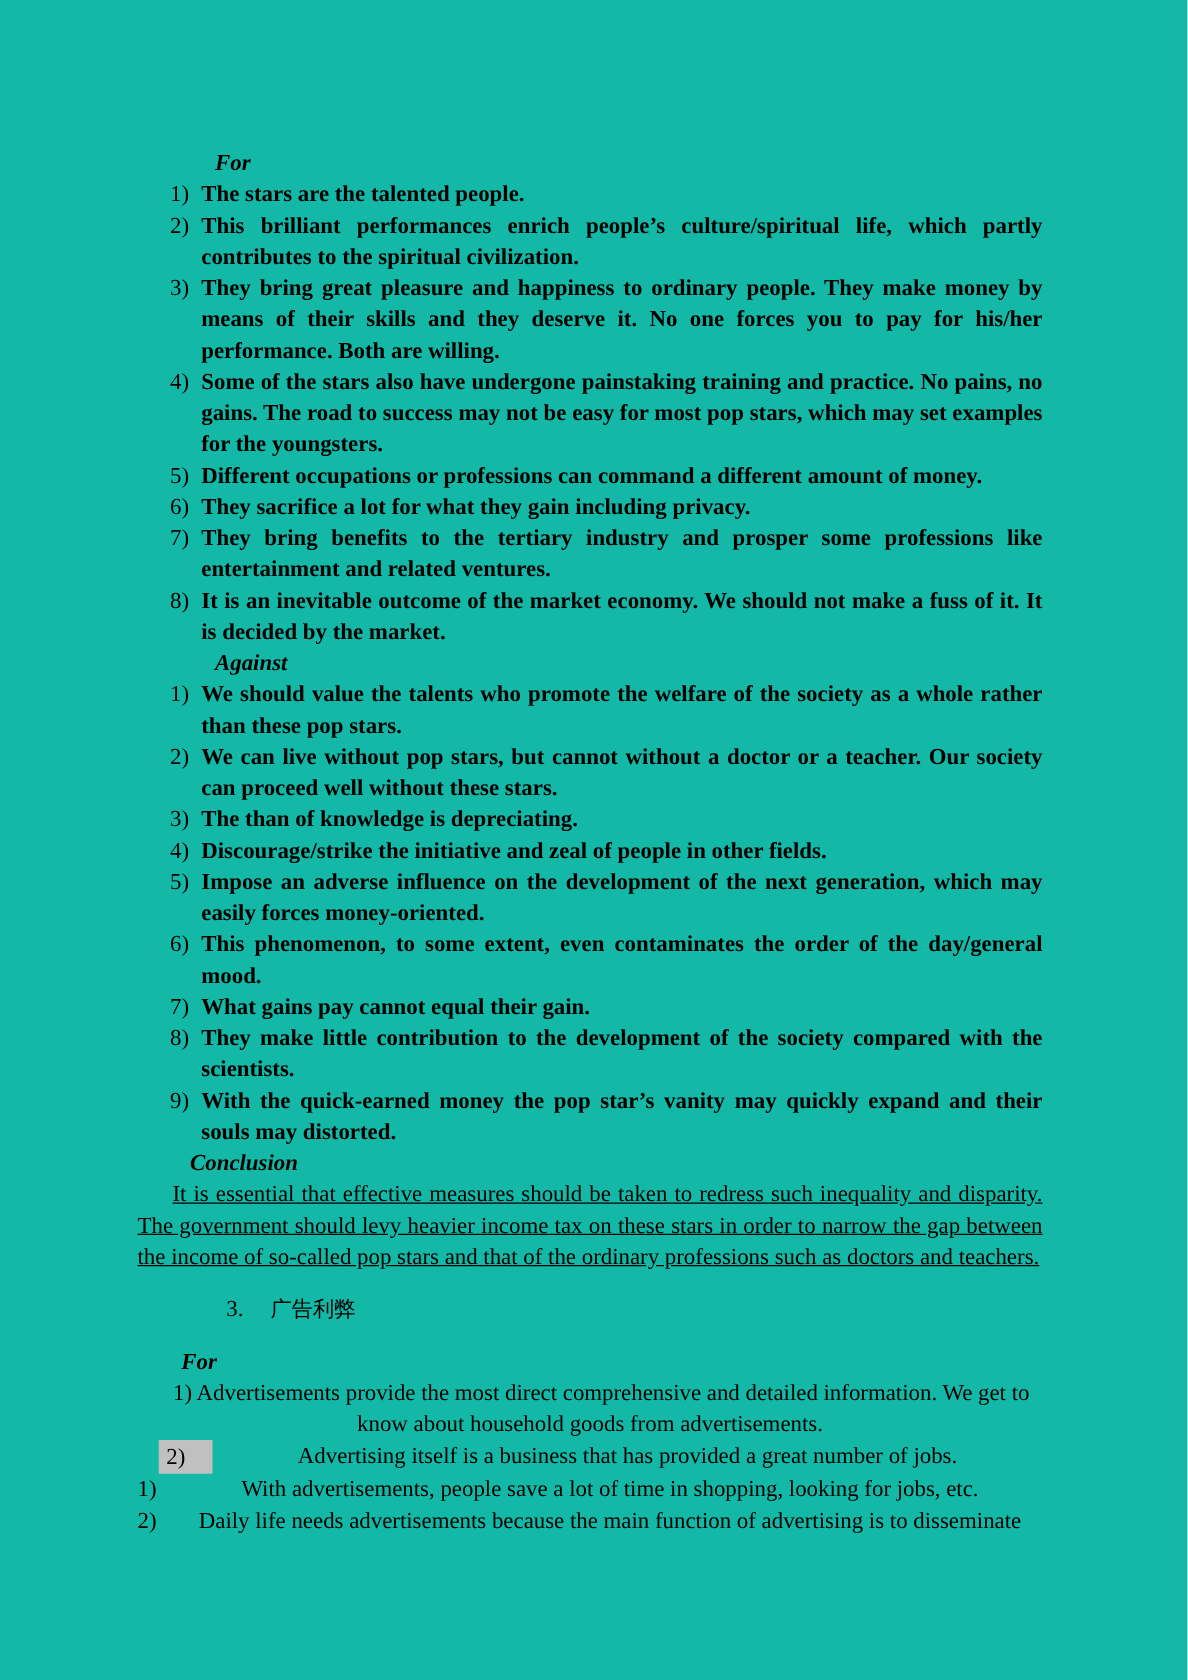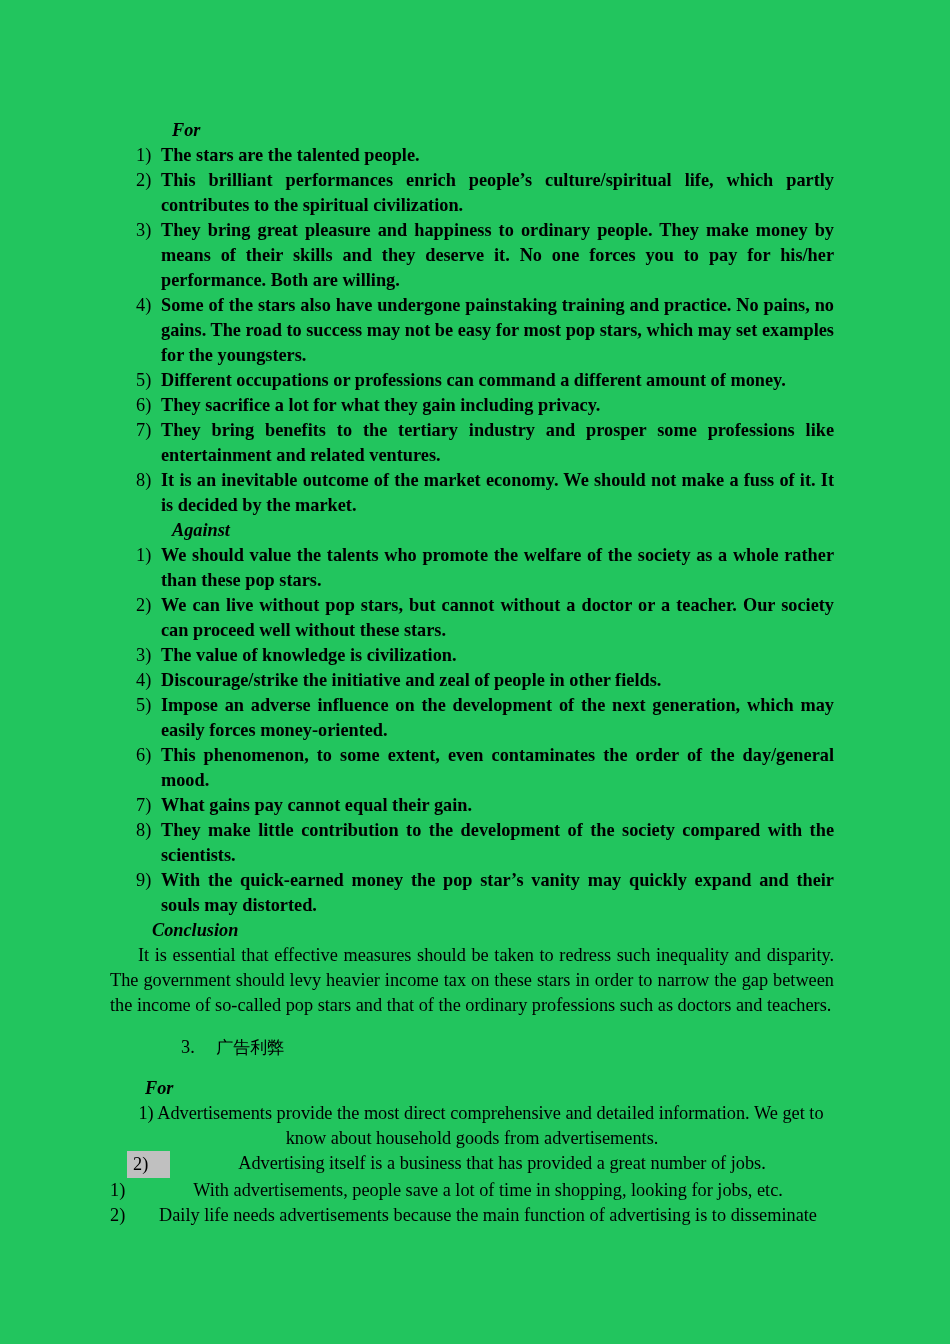--- a/index.html
+++ b/index.html
@@ -15,21 +15,21 @@
     font-family: "Liberation Serif", "DejaVu Serif", serif;
     color: #000000;
     overflow: hidden;
   }
 
   .page {
     position: absolute;
     left: 0; top: 0;
     width: 950px;
     height: 1344px;
-    background: #22c55e;
+    background: #14b8a6;
   }
 
   
   .content {
     position: absolute;
     left: 110px;
     top: 118px;
     width: 724px;
     font-size: 18.3px;
     line-height: 25px;
@@ -95,21 +95,21 @@
     margin-left: 17px;
     box-decoration-break: clone;
   }
 
   .para {
     text-align: justify;
     text-justify: inter-word;
     margin: 0;
     line-height: 25px;
   }
-  .para.indent { text-indent: 28px; }
+  .para.indent { text-indent: 28px; text-decoration: underline; }
 
   
   .para-hang {
     margin: 0;
     line-height: 25px;
     text-align: center;
     padding-left: 0px;
     text-indent: 18px;
   }
 
@@ -172,21 +172,21 @@
     <div class="li">
       <span class="marker">1)</span>
       <span class="body">We should value the talents who promote the welfare of the society as a whole rather than these pop stars.</span>
     </div>
     <div class="li">
       <span class="marker">2)</span>
       <span class="body">We can live without pop stars, but cannot without a doctor or a teacher. Our society can proceed well without these stars.</span>
     </div>
     <div class="li">
       <span class="marker">3)</span>
-      <span class="body nojust">The value of knowledge is civilization.</span>
+      <span class="body nojust">The than of knowledge is depreciating.</span>
     </div>
     <div class="li">
       <span class="marker">4)</span>
       <span class="body nojust">Discourage/strike the initiative and zeal of people in other fields.</span>
     </div>
     <div class="li">
       <span class="marker">5)</span>
       <span class="body">Impose an adverse influence on the development of the next generation, which may easily forces money-oriented.</span>
     </div>
     <div class="li">

